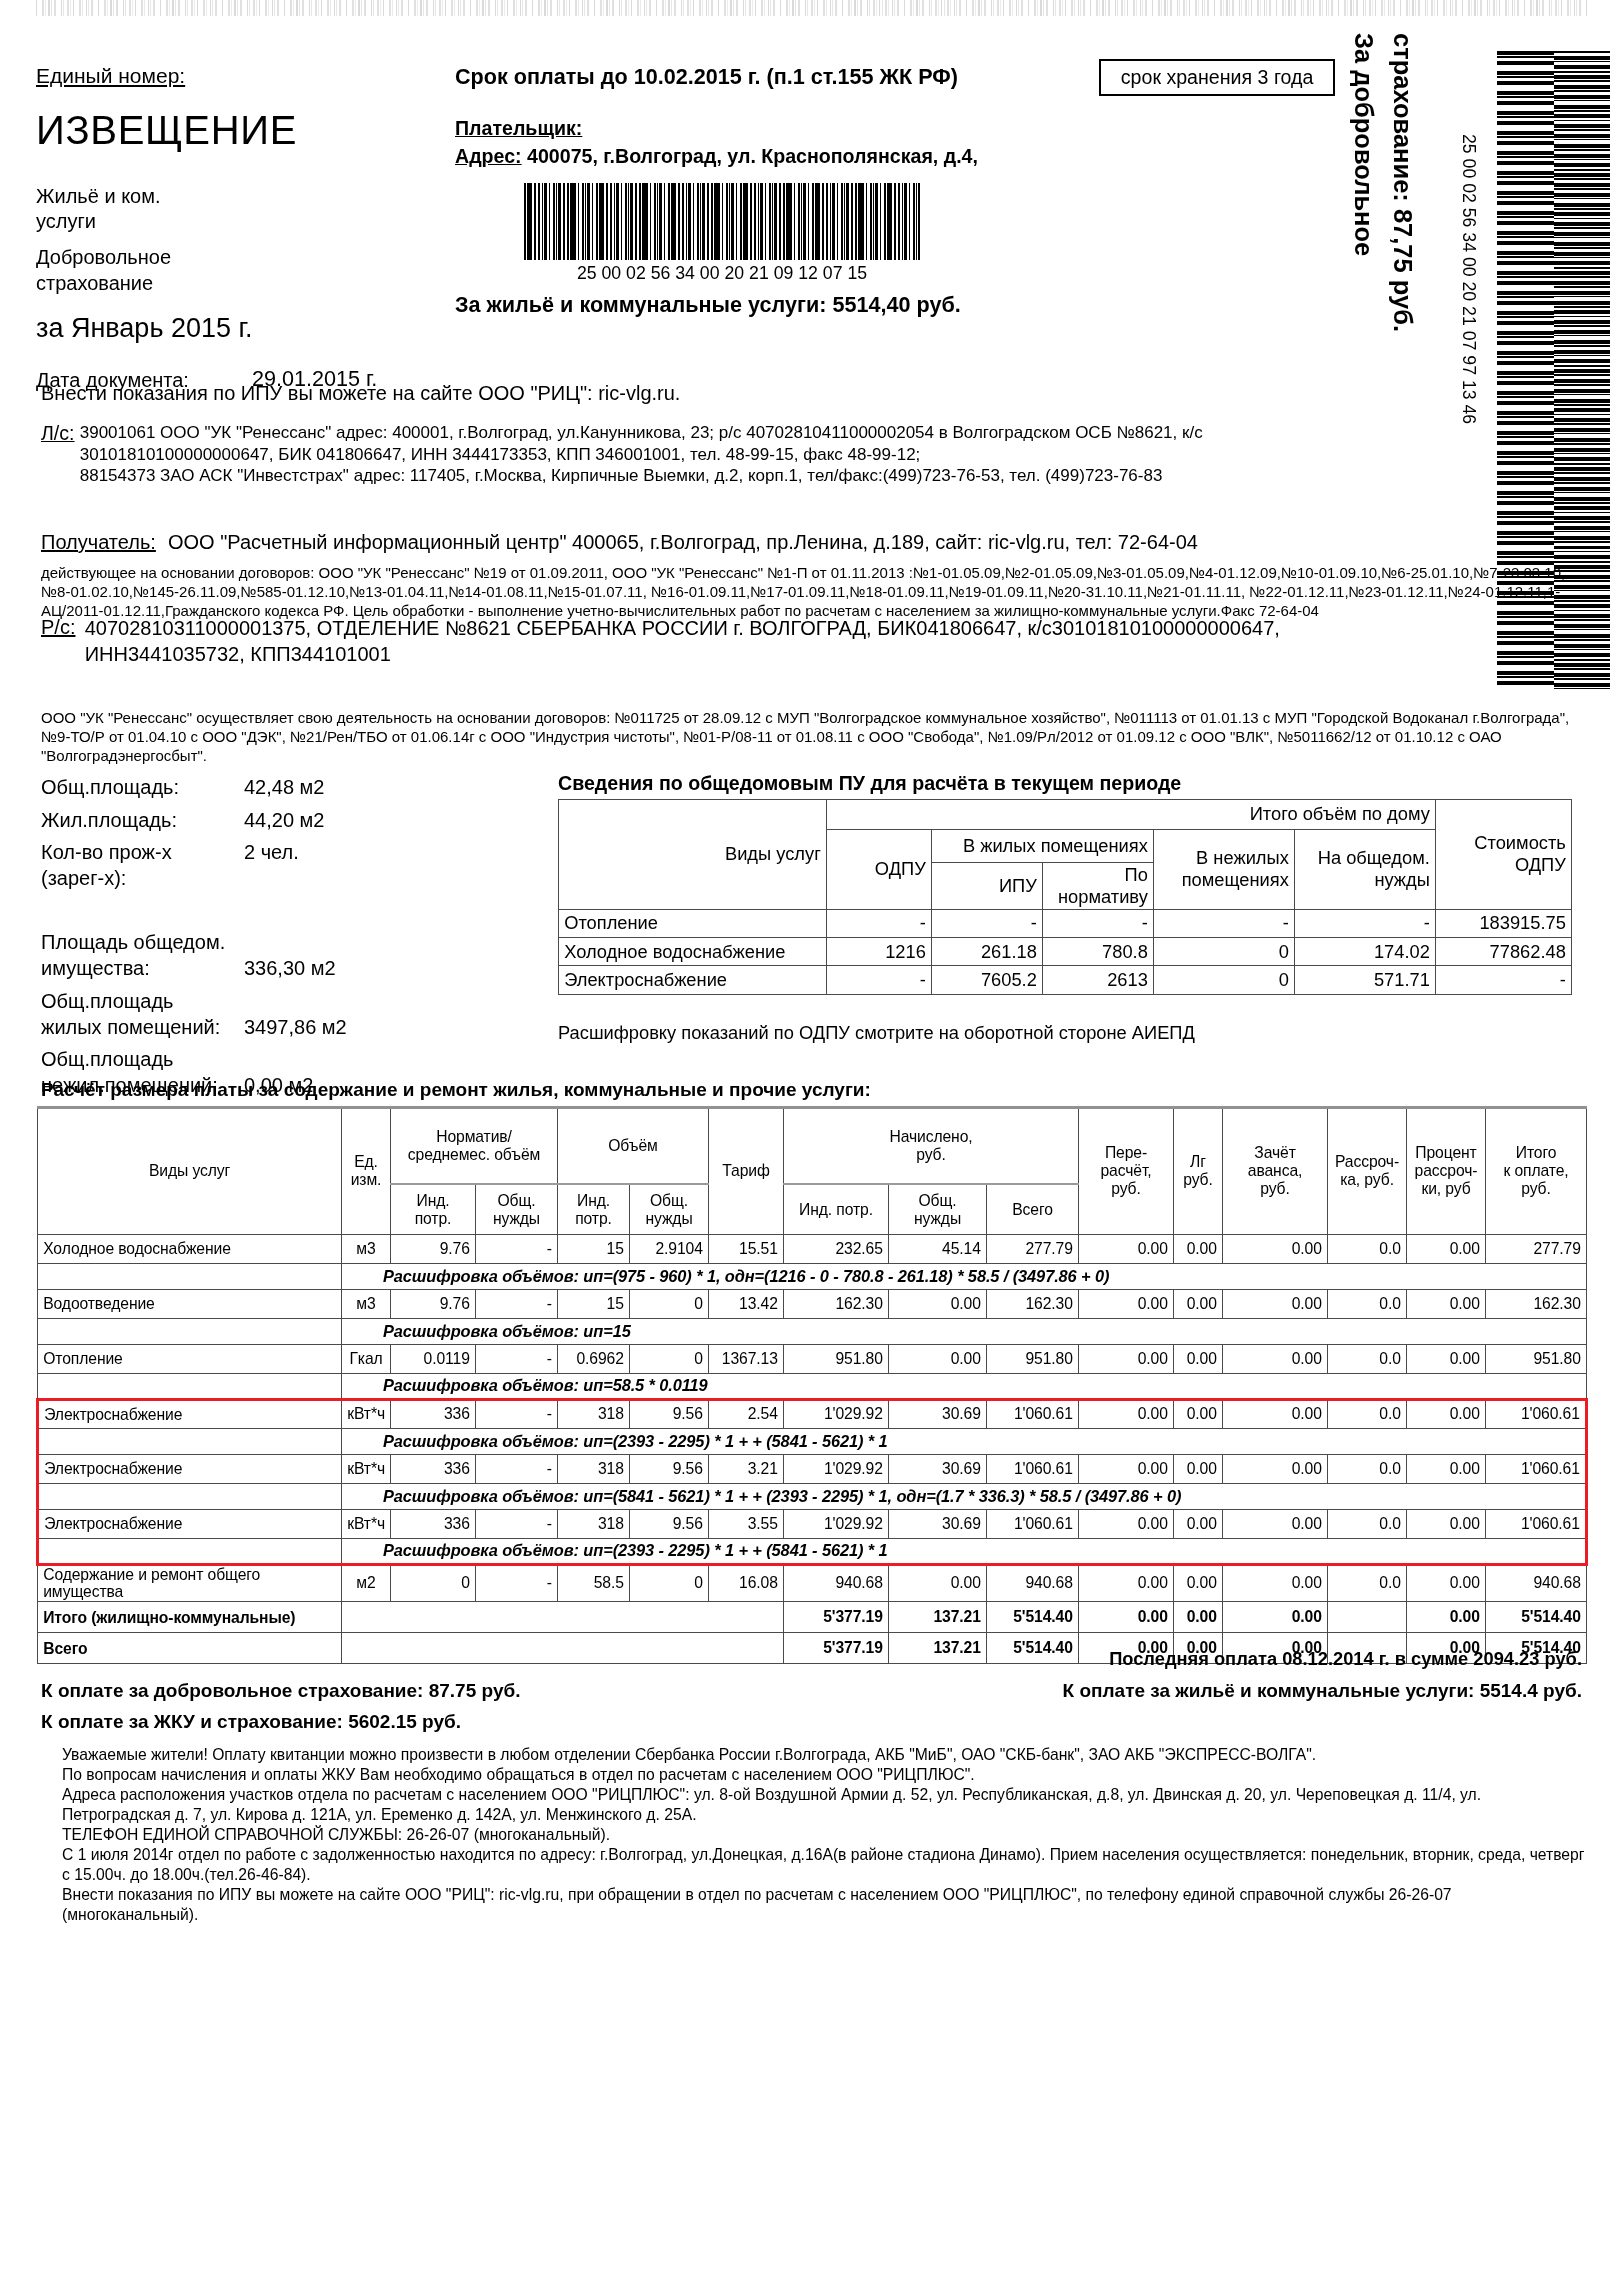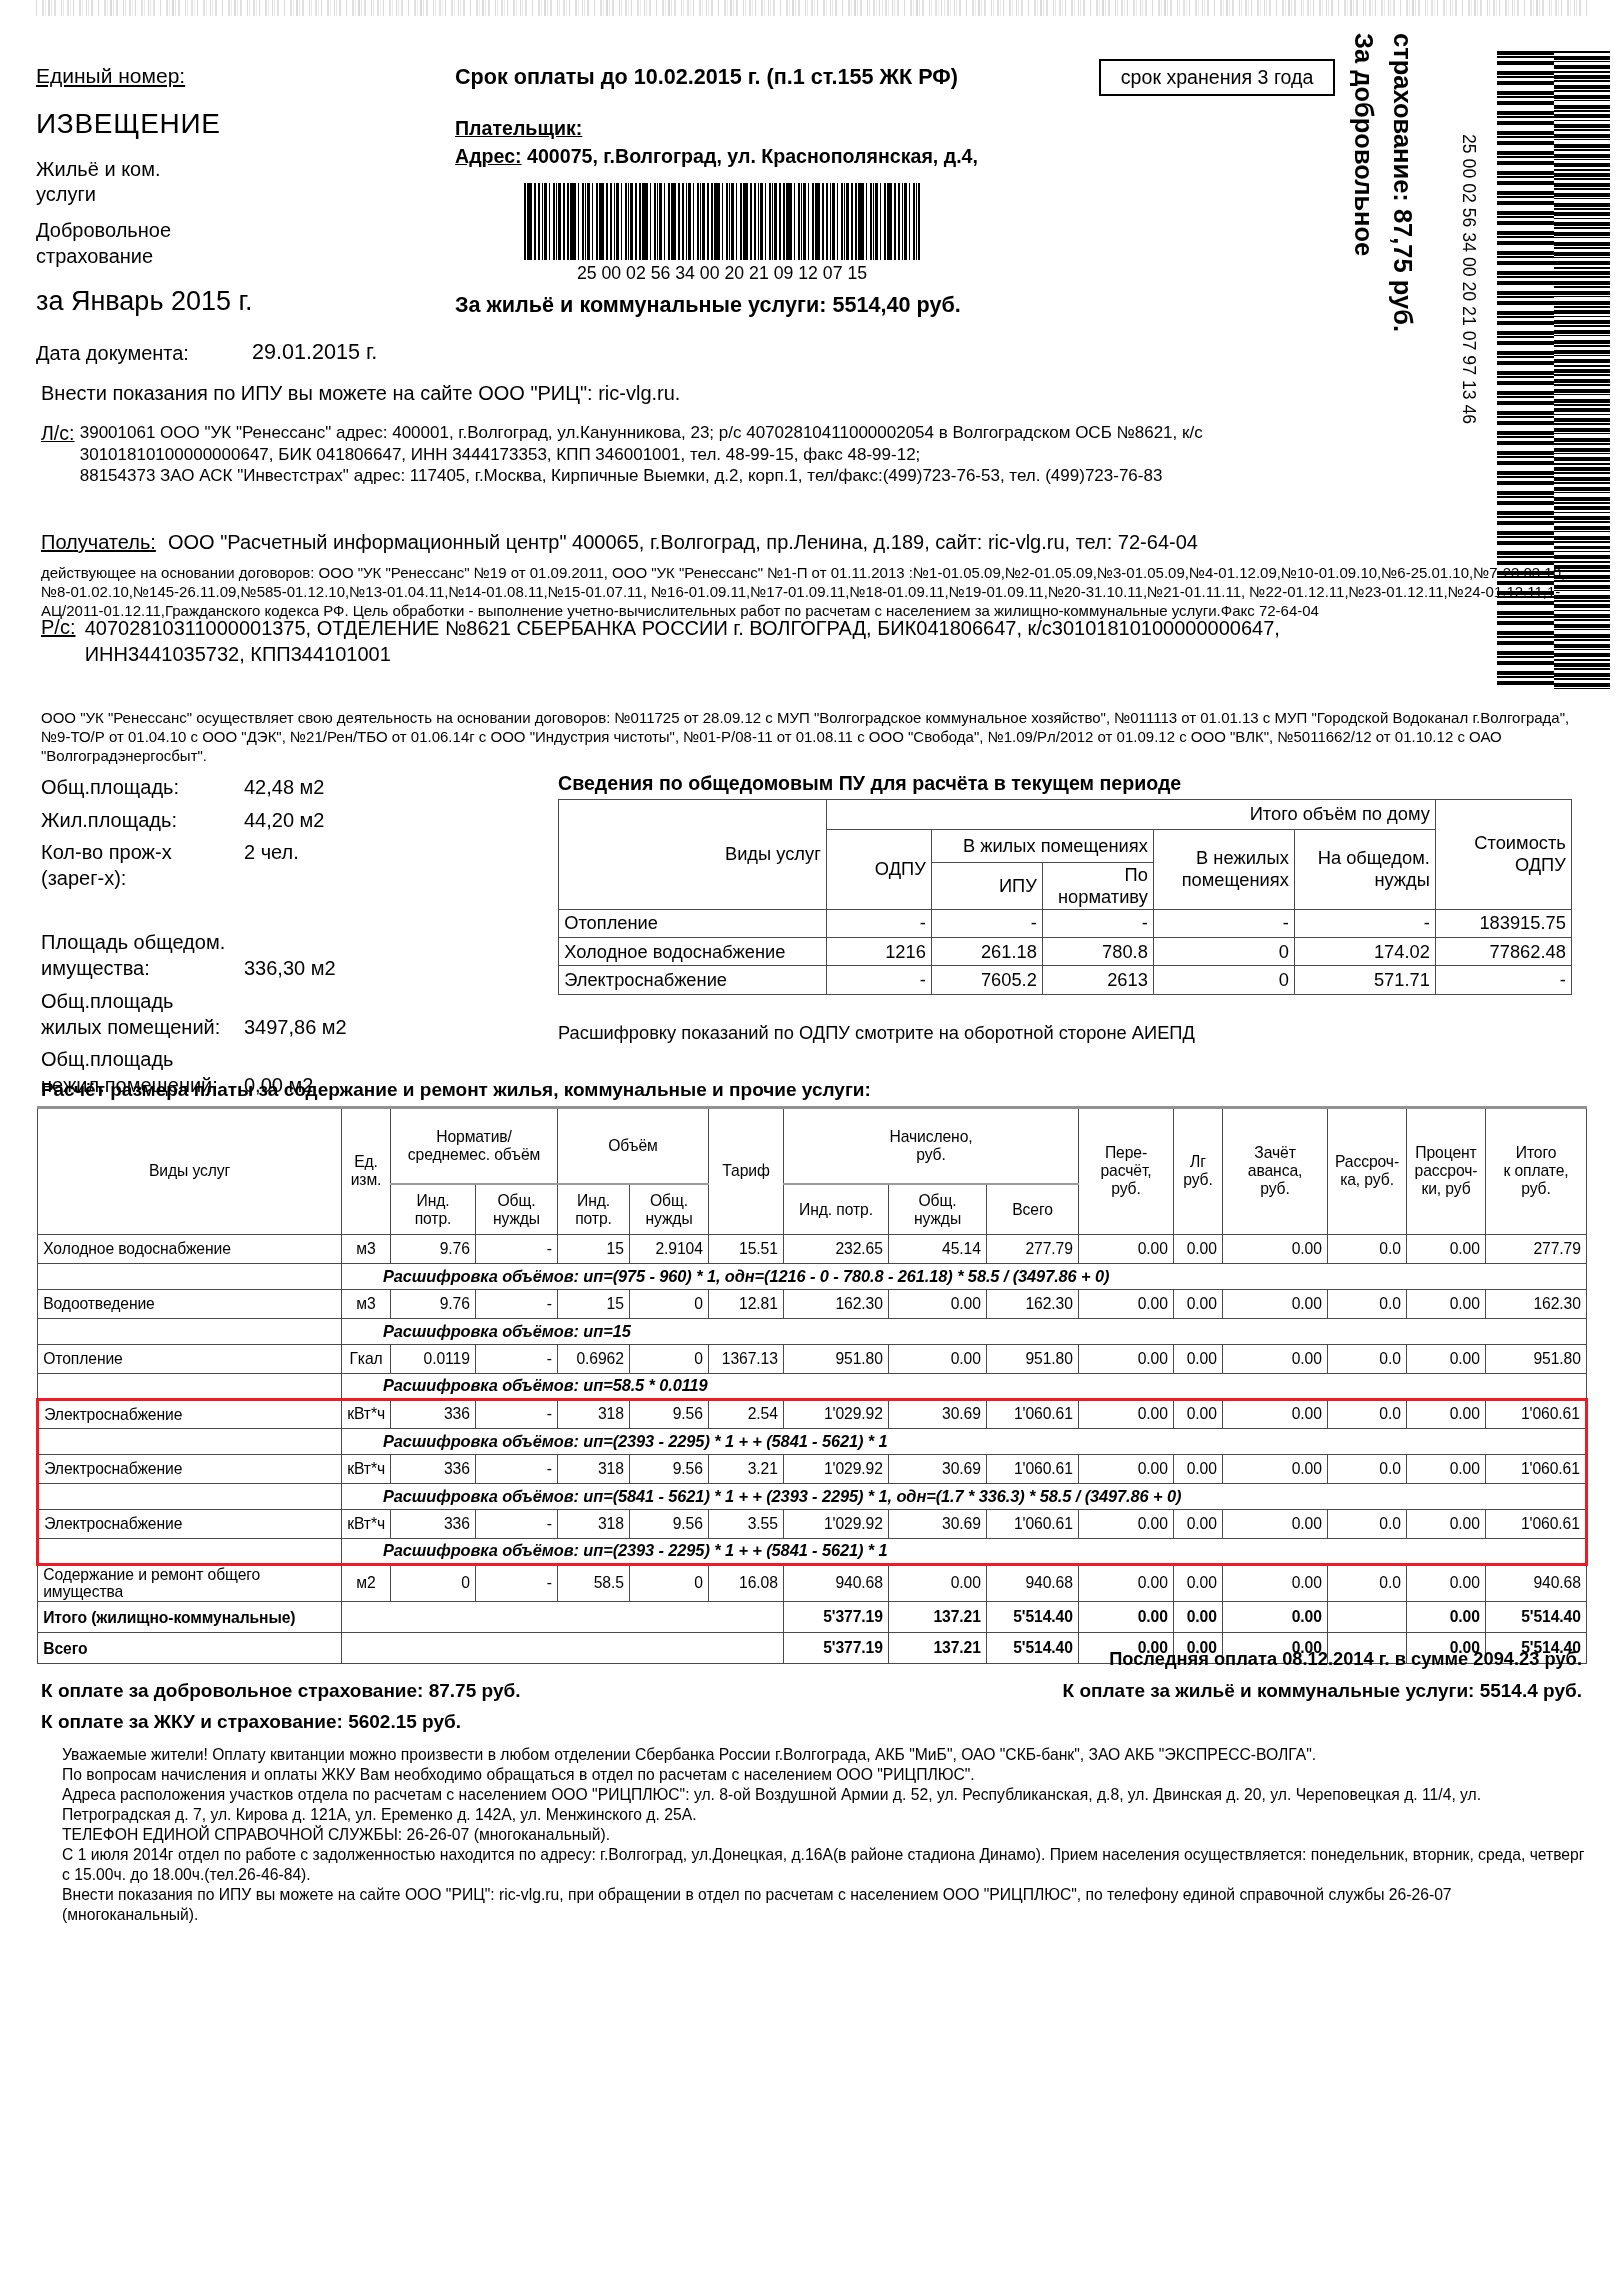--- a/index.html
+++ b/index.html
@@ -9,21 +9,21 @@
   .pre{white-space:pre-line;}
   .u{text-decoration:underline;}
 
   
   .top-strip{left:36px;top:0;width:1551px;height:15.7px;opacity:.5;
     background:repeating-linear-gradient(90deg,#b5b5b5 0 1.3px,#fff 1.3px 2.6px,#cfcfcf 2.6px 3.3px,#fff 3.3px 5.9px,#c2c2c2 5.9px 7.9px,#fff 7.9px 9.2px,#d8d8d8 9.2px 9.8px,#fff 9.8px 12.4px);}
 
   
   .hl{left:36px;top:64px;width:399px;}
   .hl .en{font-size:21px;margin-bottom:19.6px;}
-  .hl .doc{font-size:28px;letter-spacing:0.7px;margin-bottom:17px;}
+  .hl .doc{font-size:40px;letter-spacing:0.7px;margin-bottom:31px;}
   .hl .svc{font-size:20px;line-height:25.5px;margin-bottom:10.5px;}
   .hl .per{font-size:27px;margin-top:17px;margin-bottom:22px;}
   .hl .dr{display:flex;align-items:flex-end;}
   .hl .dr .lab{font-size:20px;width:216px;}
   .hl .dr .val{font-size:21.6px;}
 
   
   .hm{left:455px;top:64px;width:880px;}
   .due-row{position:relative;min-height:46px;}
   .due{font-size:21.6px;font-weight:bold;width:589px;}
@@ -359,21 +359,21 @@
           <td></td>
             <td colspan="15" class="noteTxt">Расшифровка объёмов: ип=(975 - 960) * 1, одн=(1216 - 0 - 780.8 - 261.18) * 58.5 / (3497.86 + 0)</td>
         </tr>
         <tr class="data">
           <td class="name">Водоотведение</td>
           <td class="c">м3</td>
             <td class="r">9.76</td>
             <td class="r">-</td>
             <td class="r">15</td>
             <td class="r">0</td>
-            <td class="r">12.81</td>
+            <td class="r">13.42</td>
             <td class="r">162.30</td>
             <td class="r">0.00</td>
             <td class="r">162.30</td>
             <td class="r">0.00</td>
             <td class="r">0.00</td>
             <td class="r">0.00</td>
             <td class="r">0.0</td>
             <td class="r">0.00</td>
             <td class="r">162.30</td>
         </tr>

